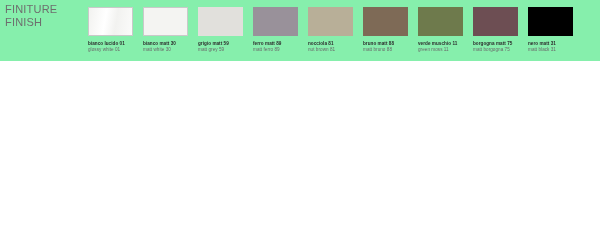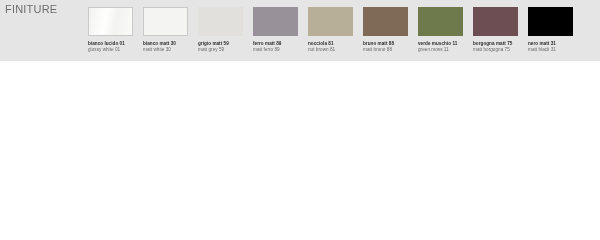--- a/index.html
+++ b/index.html
@@ -12,21 +12,21 @@
     height: 61px;
     overflow: hidden;
     font-family: "Liberation Sans", sans-serif;
     -webkit-font-smoothing: antialiased;
   }
 
   #sheet {
     position: relative;
     width: 600px;
     height: 61px;
-    background: #e5e5e5;
+    background: #86efac;
   }
 
   
   #title-block {
     position: absolute;
     left: 5px;
     top: 3px;
     width: 78px;
     line-height: 12.5px;
   }
@@ -88,20 +88,21 @@
     letter-spacing: 0.05px;
   }
 </style>
 </head>
 <body>
 
 <div id="sheet">
 
   <div id="title-block">
     <span class="title-line">FINITURE</span>
+    <span class="title-line">FINISH</span>
   </div>
 
   <div id="swatch-strip">
       <div class="swatch-cell" style="left: 0px;">
         <div class="swatch-chip bordered" style="background: linear-gradient(100deg, rgb(242, 242, 240) 0%, rgb(255, 255, 255) 38%, rgb(242, 242, 240) 62%, rgb(251, 251, 250) 100%);"></div>
         <div class="swatch-labels">
           <span class="label-it">bianco lucido 01</span>
           <span class="label-en">glossy white 01</span>
         </div>
       </div>

